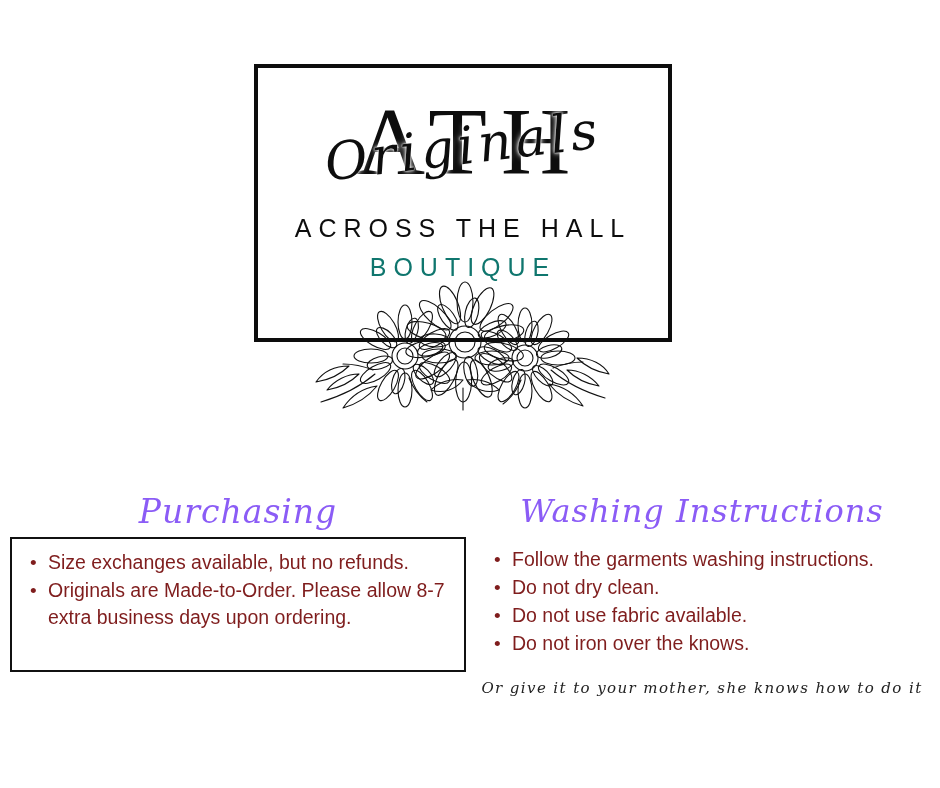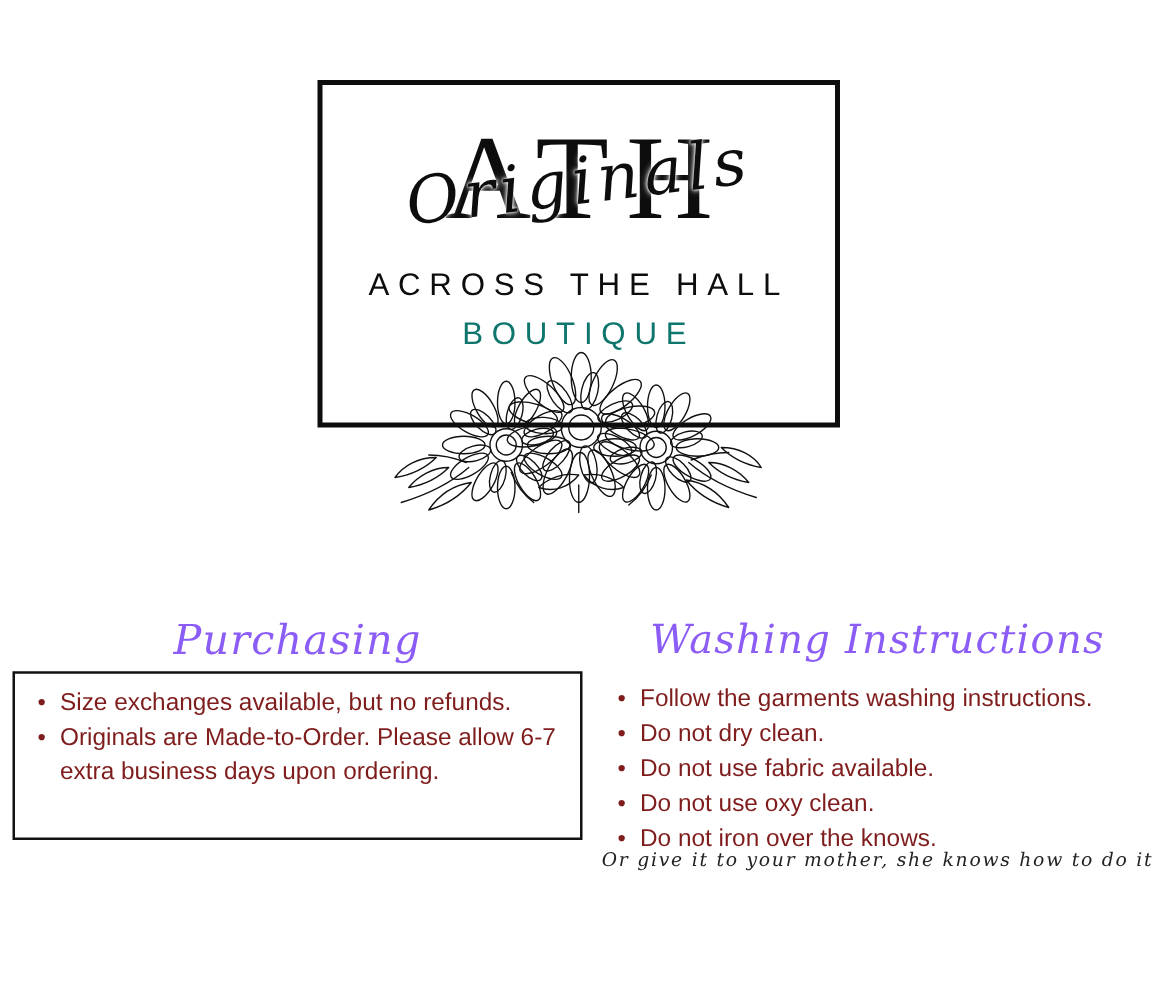--- a/index.html
+++ b/index.html
@@ -297,30 +297,29 @@
       <path d="M240 98 C250 94 260 92 270 92"></path>
     </g>
   </svg>
 </div>
 
 <div class="section" id="purchasing-section">
   <div class="section-heading" id="purchasing-heading">Purchasing</div>
   <div class="panel" id="purchasing-panel">
     <ul class="bullets">
       <li>Size exchanges available, but no refunds.</li>
-      <li>Originals are Made-to-Order. Please allow 6-7 extra business days upon ordering.</li>
+      <li>Originals are Made-to-Order. Please allow 8-7 extra business days upon ordering.</li>
     </ul>
   </div>
 </div>
 
 <div class="section" id="washing-section">
   <div class="section-heading" id="washing-heading">Washing Instructions</div>
   <div class="panel borderless" id="washing-panel">
     <ul class="bullets">
       <li>Follow the garments washing instructions.</li>
       <li>Do not dry clean.</li>
       <li>Do not use fabric available.</li>
-      <li>Do not use oxy clean.</li>
       <li>Do not iron over the knows.</li>
     </ul>
   </div>
   <div id="washing-footnote">Or give it to your mother, she knows how to do it</div>
 </div>
 
 </body></html>

